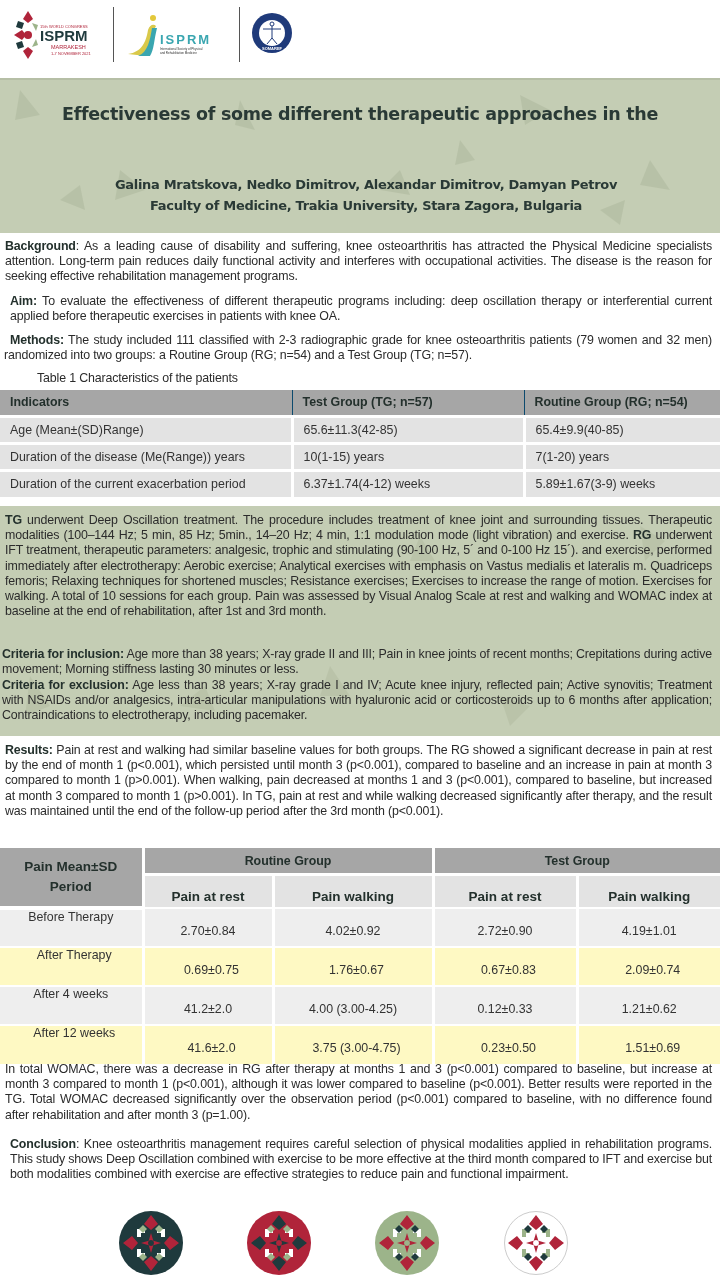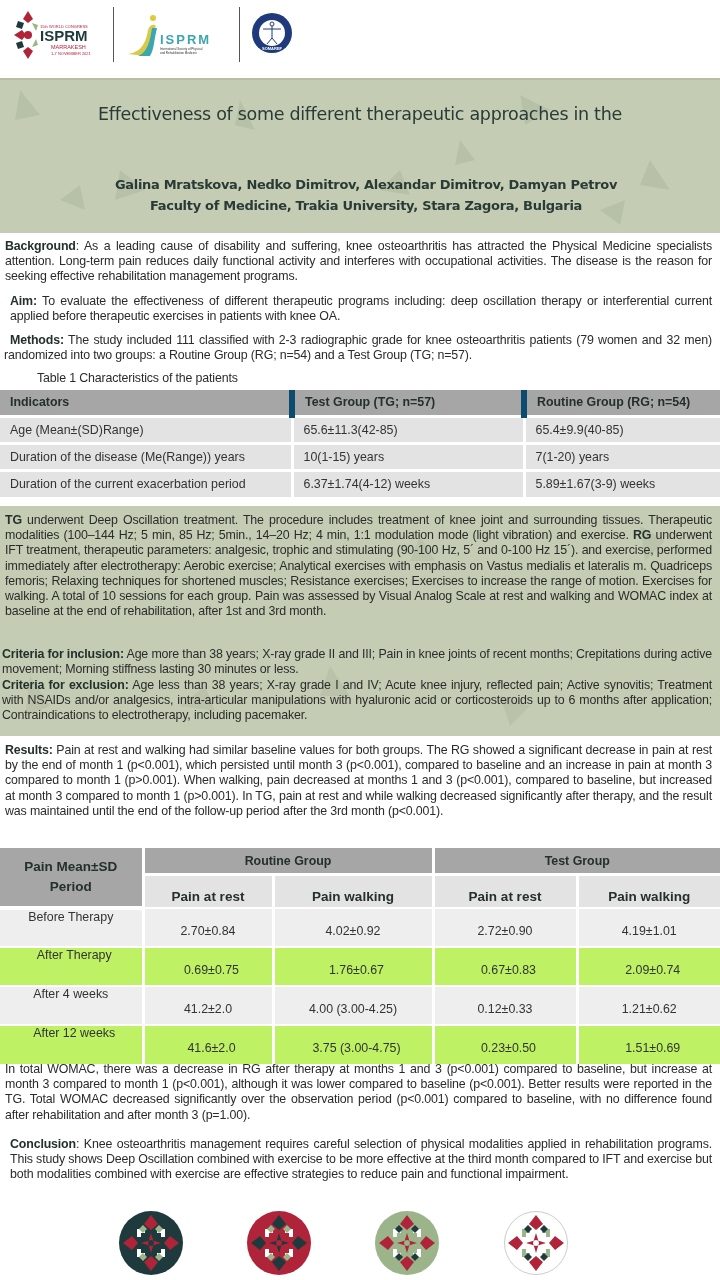--- a/index.html
+++ b/index.html
@@ -11,47 +11,47 @@
   .logo-isprm-mk { position: absolute; left: 14px; top: 8px; width: 90px; height: 54px; }
   .divider-v { position: absolute; top: 7px; width: 1px; height: 55px; background: #555; }
   .logo-isprm { position: absolute; left: 124px; top: 12px; width: 110px; height: 50px; }
   .logo-somaref { position: absolute; left: 251px; top: 12px; width: 42px; height: 42px; }
 
   
   .banner { position: absolute; left: 0; top: 78px; width: 720px; height: 155px;
     background: #c4cdb4; border-top: 2px solid #b6bfa6; overflow: hidden; }
   .banner .pattern { position: absolute; inset: 0; opacity: 0.22; }
   .title { position: absolute; left: 0; top: 22px; width: 720px; text-align: center;
-    font-family: "DejaVu Sans", sans-serif; font-weight: normal; font-size: 17.5px; line-height: 24px; color: #2a3a36; letter-spacing: -0.3px; }
+    font-family: "DejaVu Sans", sans-serif; font-weight: bold; font-size: 17.5px; line-height: 24px; color: #2a3a36; letter-spacing: -0.3px; }
   .authors { position: absolute; left: 0; top: 94px; width: 720px; text-align: center;
     font-family: "DejaVu Sans", sans-serif; font-weight: bold; font-size: 13px; line-height: 21px; color: #2a3a36; letter-spacing: -0.3px; padding-left: 12px; }
 
   .p { position: absolute; font-size: 12.4px; line-height: 15.2px; color: #2b2b2b; text-align: justify; letter-spacing: -0.15px; }
   .p b { color: #23302c; }
 
   
   .t1 { position: absolute; left: 0; top: 390px; width: 720px; border-collapse: collapse; font-size: 12.4px; }
-  .t1 th { background: #a6a6a6; color: #23302c; text-align: left; font-weight: bold; height: 26px; padding: 0 10px; border-right: 6px solid #0c4a6e; }
+  .t1 th { background: #a6a6a6; color: #23302c; text-align: left; font-weight: bold; height: 26px; padding: 0 10px; border-right: 1px solid #0c4a6e; }
   .t1 td { background: #e3e3e3; height: 27px; padding: 0 10px; color: #333; border-right: 3px solid #fff; border-top: 3px solid #fff; }
   .t1 th:last-child, .t1 td:last-child { border-right: none; }
 
   
   .green-panel { position: absolute; left: 0; top: 506px; width: 720px; height: 230px; background: #c4cdb4; overflow: hidden; }
   .green-panel .pattern { position: absolute; inset: 0; opacity: 0.18; }
 
   
   .t2 { position: absolute; left: 0; top: 848px; width: 720px; border-collapse: collapse; font-size: 12.4px; }
   .t2 th { font-weight: bold; color: #23302c; text-align: center; }
   .t2 .grp { background: #a6a6a6; height: 22px; border-left: 3px solid #fff; }
   .t2 .corner { background: #a6a6a6; height: 60px; line-height: 20px; font-size: 13.5px; border-bottom: 4px solid #fff; width: 143px; }
   .t2 .sub { background: #e3e3e3; height: 23px; border-left: 3px solid #fff; border-top: 3px solid #fff; font-size: 13.5px; padding-top: 10px; }
   .t2 td { height: 39px; text-align: center; color: #333; border-left: 3px solid #fff; border-top: 2px solid #fff; padding-top: 6px; }
   .t2 td.period { vertical-align: top; padding-top: 0; border-left: none; margin-left: 45px; }
   .t2 tr.light td { background: #eeeeee; }
-  .t2 tr.dark td { background: #bef264; padding-left: 7px; }
+  .t2 tr.dark td { background: #fef9c3; padding-left: 7px; }
 
   .footer-logos { position: absolute; left: 0; top: 1210px; width: 720px; height: 66px; }
   .medal { position: absolute; top: 0; width: 66px; height: 66px; }
 </style>
 </head>
 <body>
 
 <div class="logos">
   <svg class="logo-isprm-mk" viewBox="0 0 90 54">
     <g transform="translate(14,27)">

